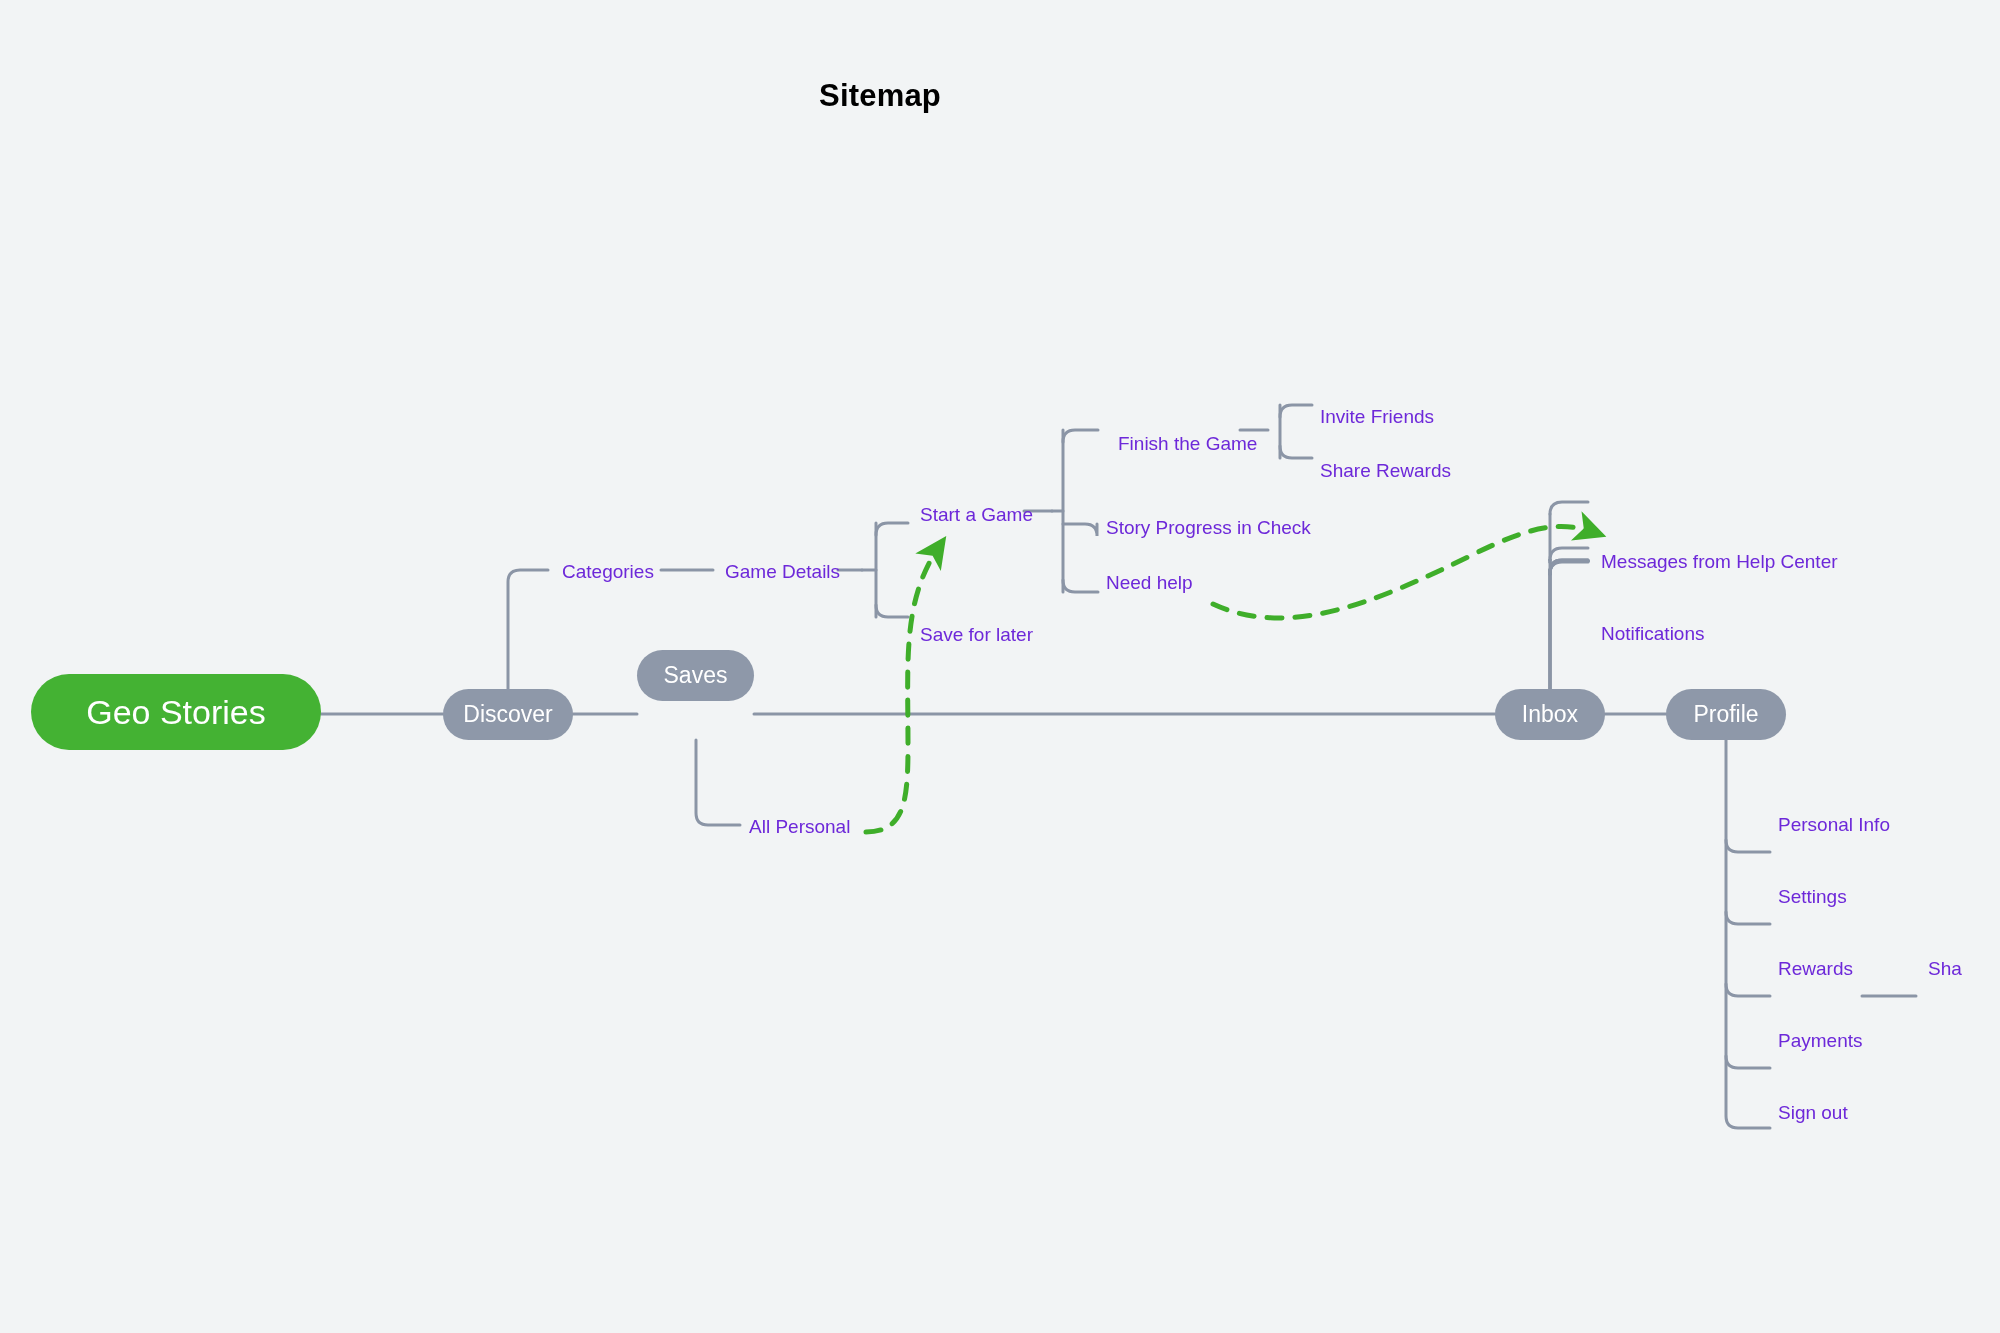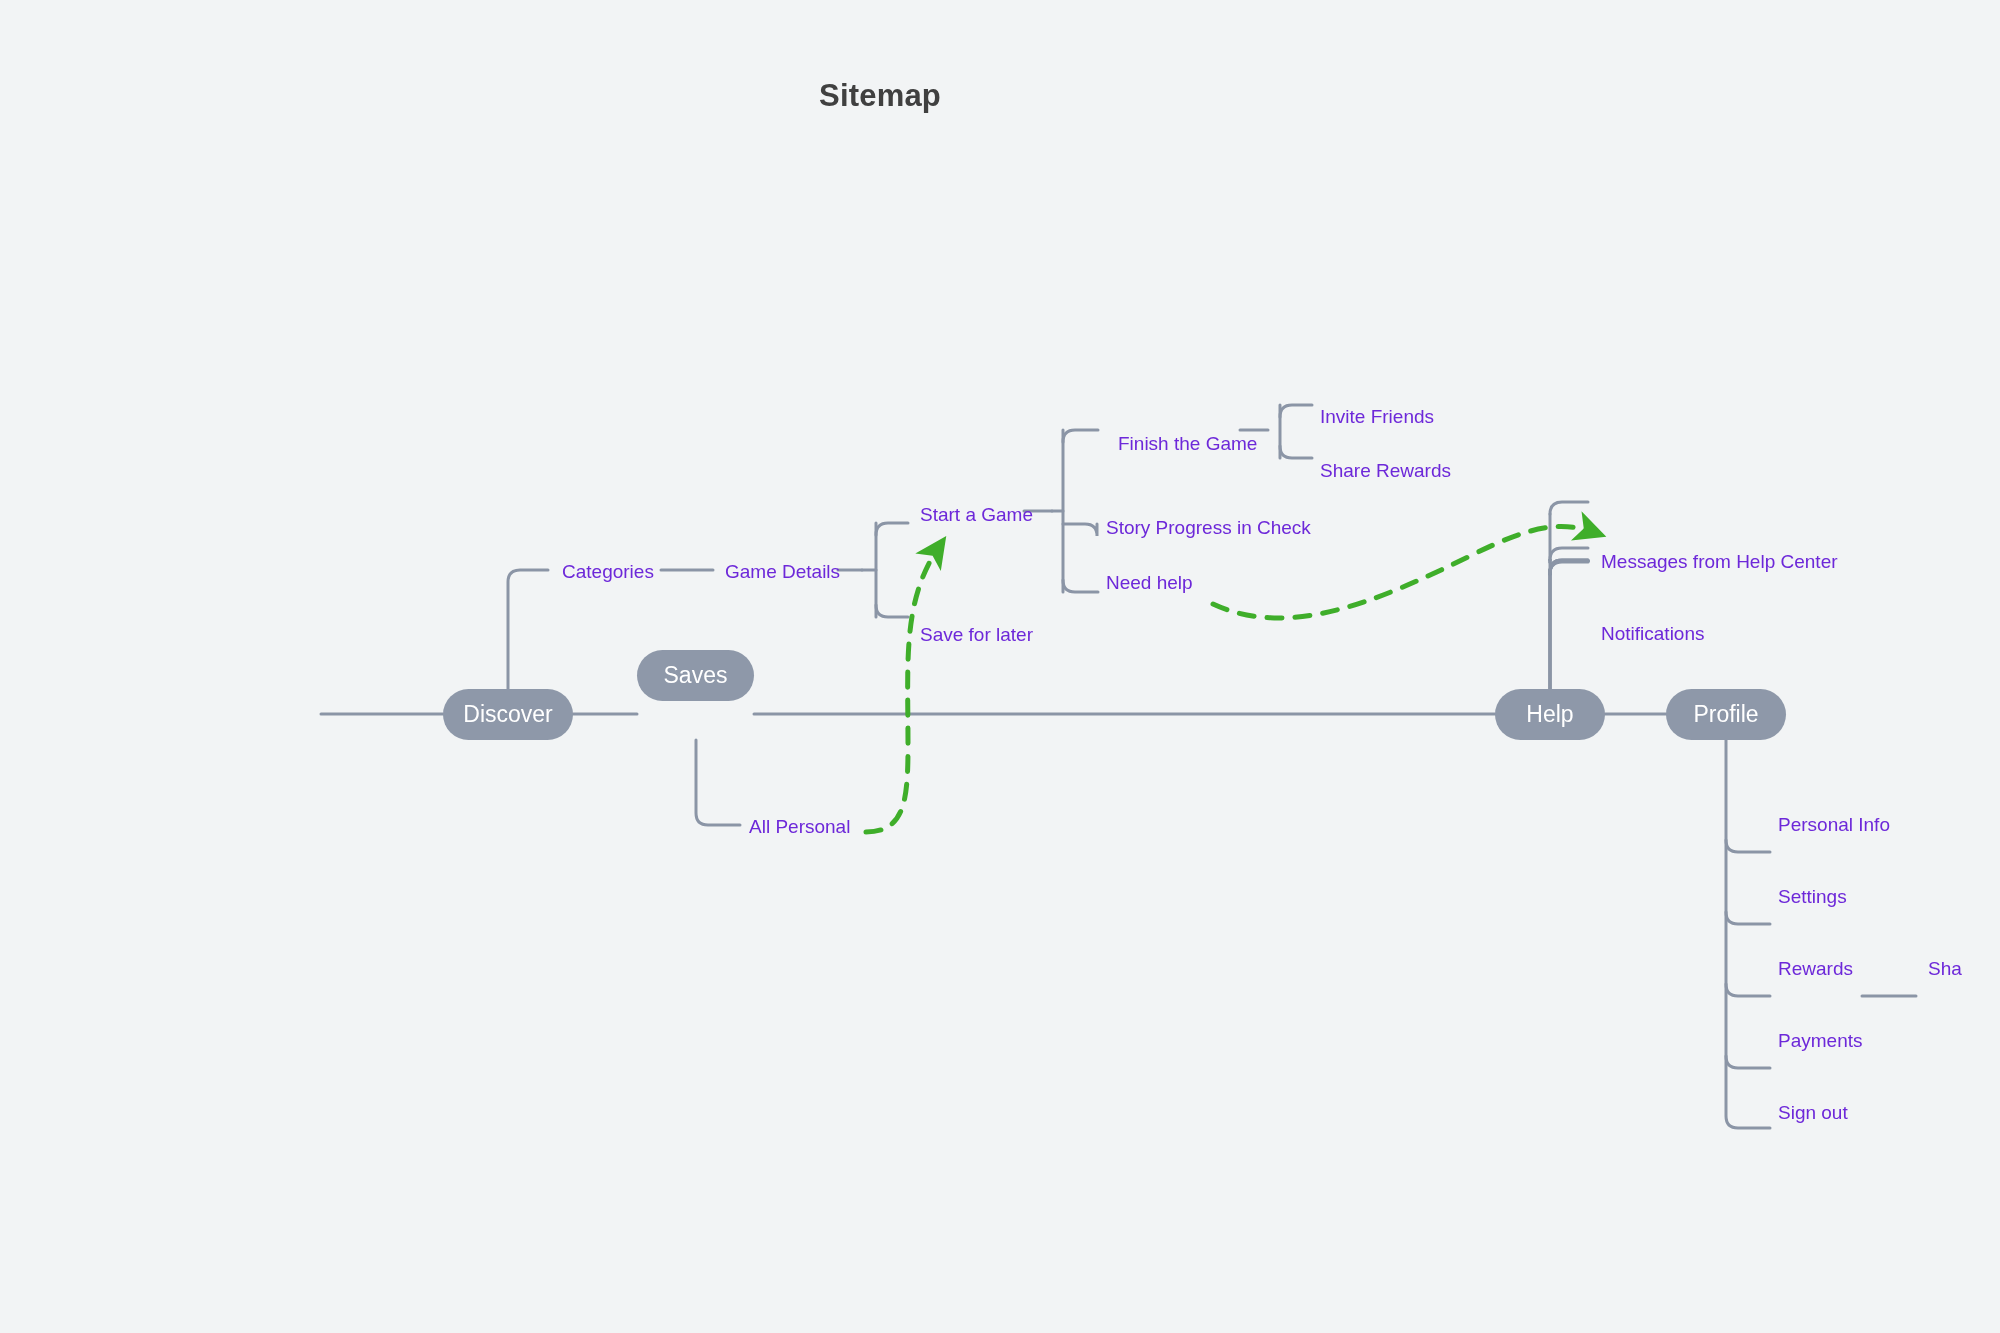--- a/index.html
+++ b/index.html
@@ -28,21 +28,21 @@
     pointer-events: none;
   }
   .page-title {
     position: absolute;
     left: 0;
     top: 78px;
     width: 1760px;
     text-align: center;
     font-size: 31px;
     font-weight: bold;
-    color: #404040;
+    color: #000000;
     letter-spacing: 0.2px;
   }
   
   .node {
     position: absolute;
     display: flex;
     align-items: center;
     justify-content: center;
     border-radius: 999px;
     color: #ffffff;
@@ -384,31 +384,34 @@
 
       <path d="M1862,996 L1916,996"></path>
     </g>
 
     <g fill="none" stroke="#3fae2a" stroke-width="5" stroke-dasharray="15 13" stroke-linecap="round">
       <path d="M866,832 C905,832 908,800 908,745 C908,660 902,600 940,545" marker-end="url(#greenArrow)"></path>
       <path d="M1213,604 C1290,640 1380,600 1470,556 C1530,526 1560,520 1596,533" marker-end="url(#greenArrow)"></path>
     </g>
   </svg>
 
+  <div class="node root">
+    <span>Geo Stories</span>
+  </div>
 
   <div class="node section node-discover">
     <span>Discover</span>
   </div>
 
   <div class="node section node-saves">
     <span>Saves</span>
   </div>
 
   <div class="node section node-inbox">
-    <span>Help</span>
+    <span>Inbox</span>
   </div>
 
   <div class="node section node-profile">
     <span>Profile</span>
   </div>
 
   <div class="leaf" style="left:562px; top:562px;">Categories</div>
 
   <div class="leaf" style="left:725px; top:562px;">Game Details</div>
 

